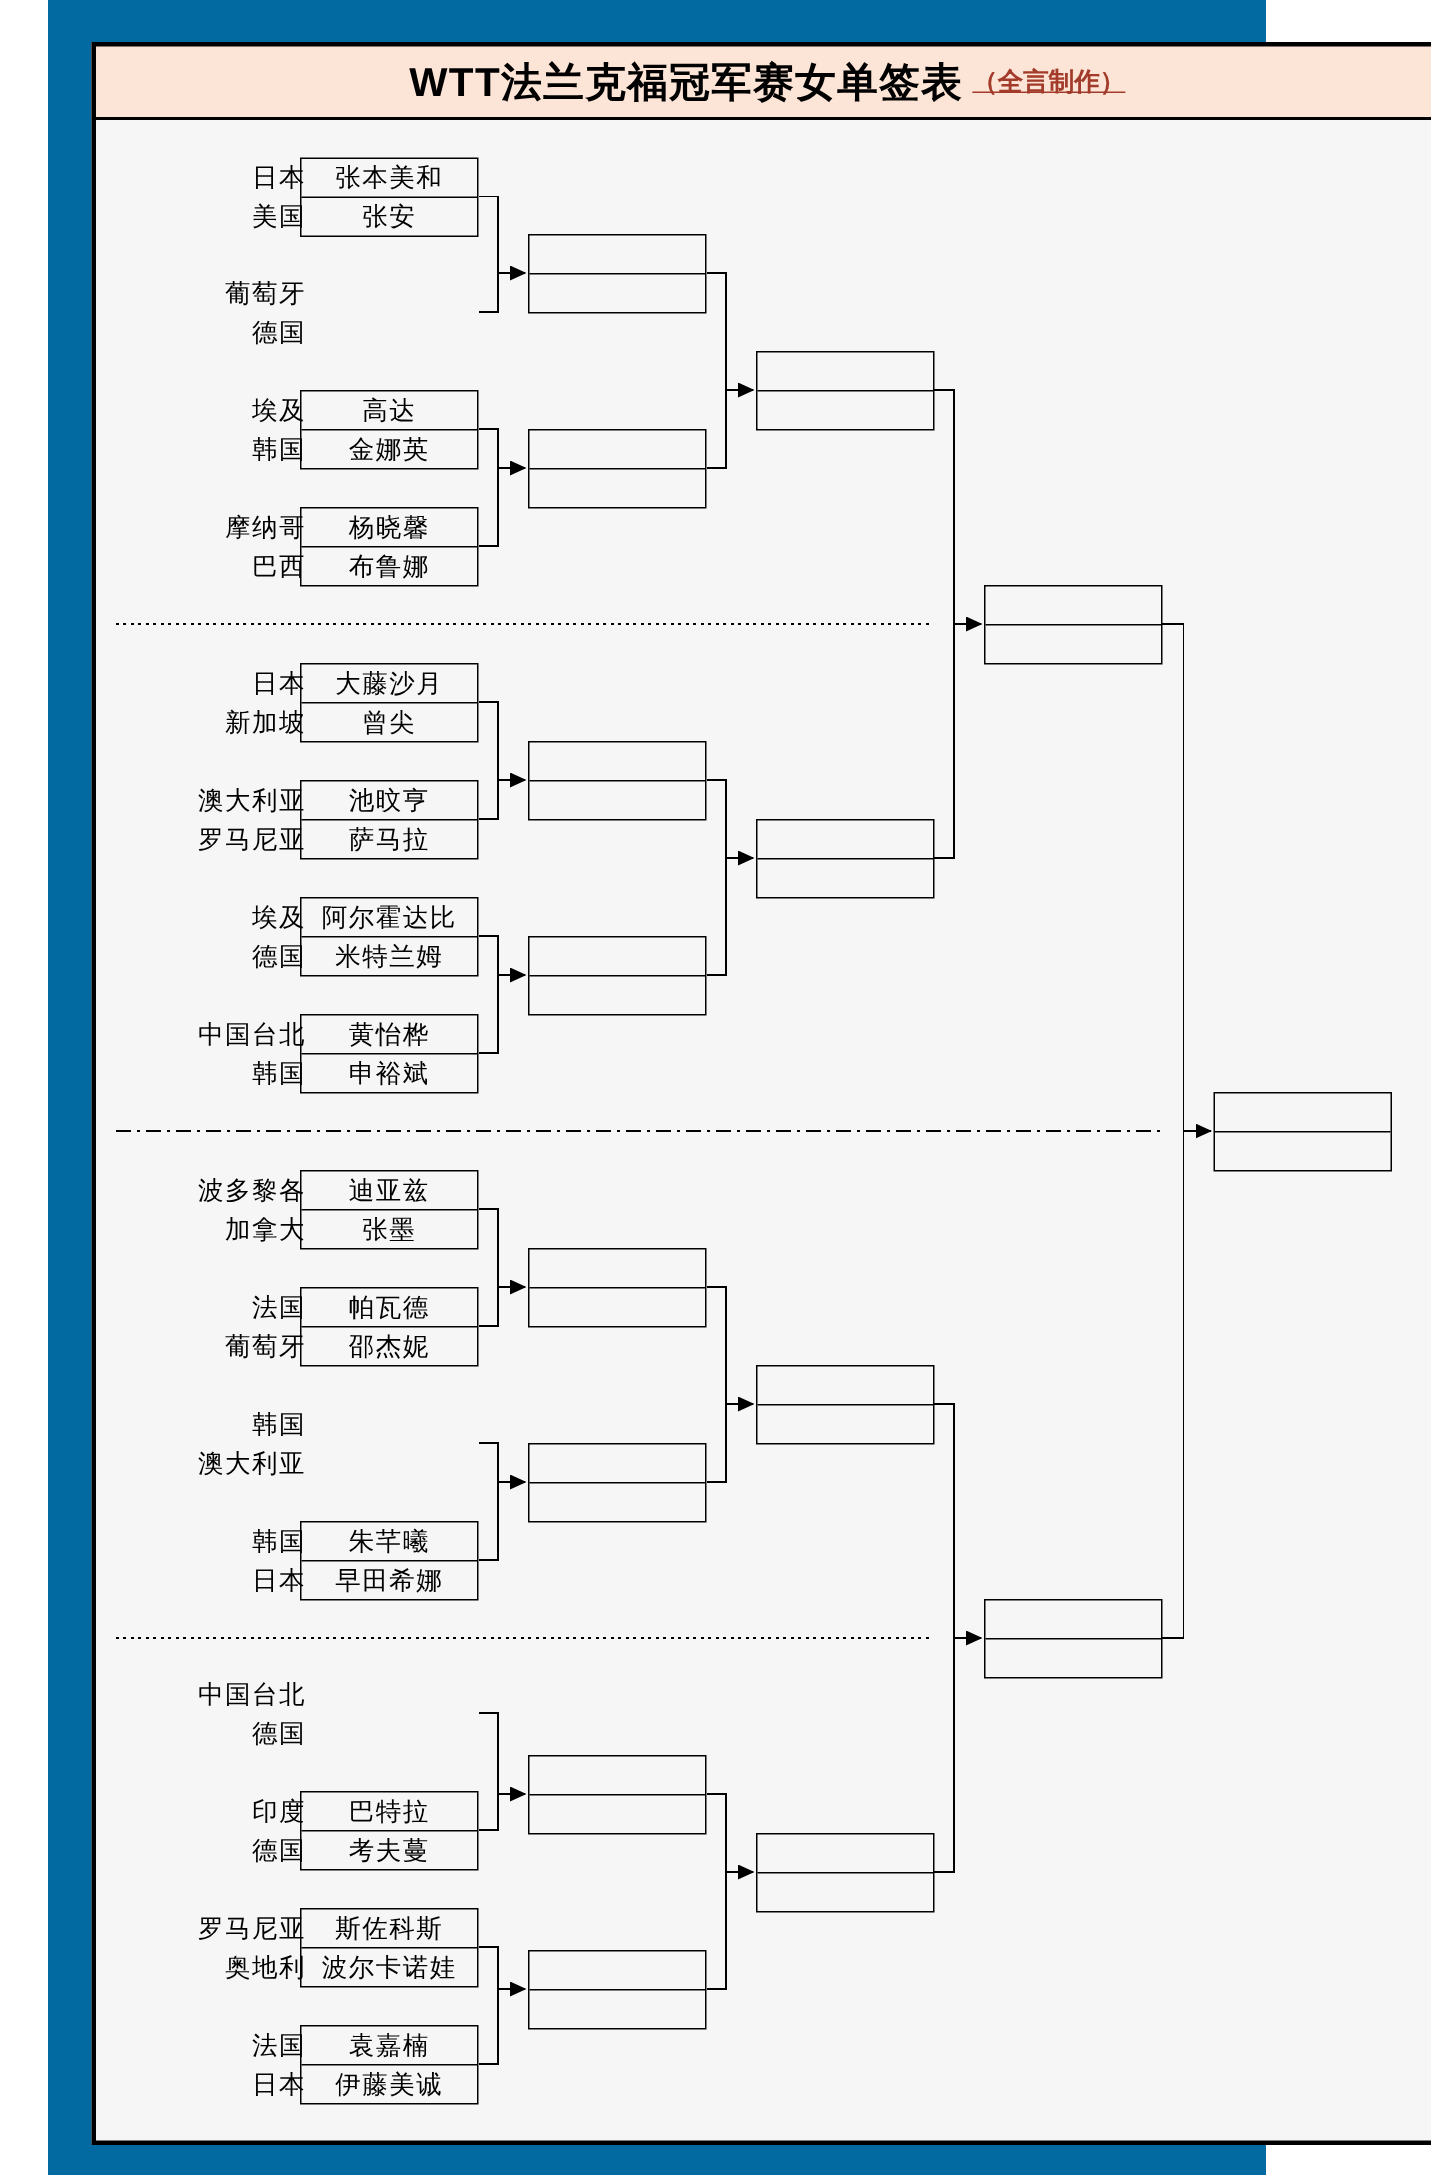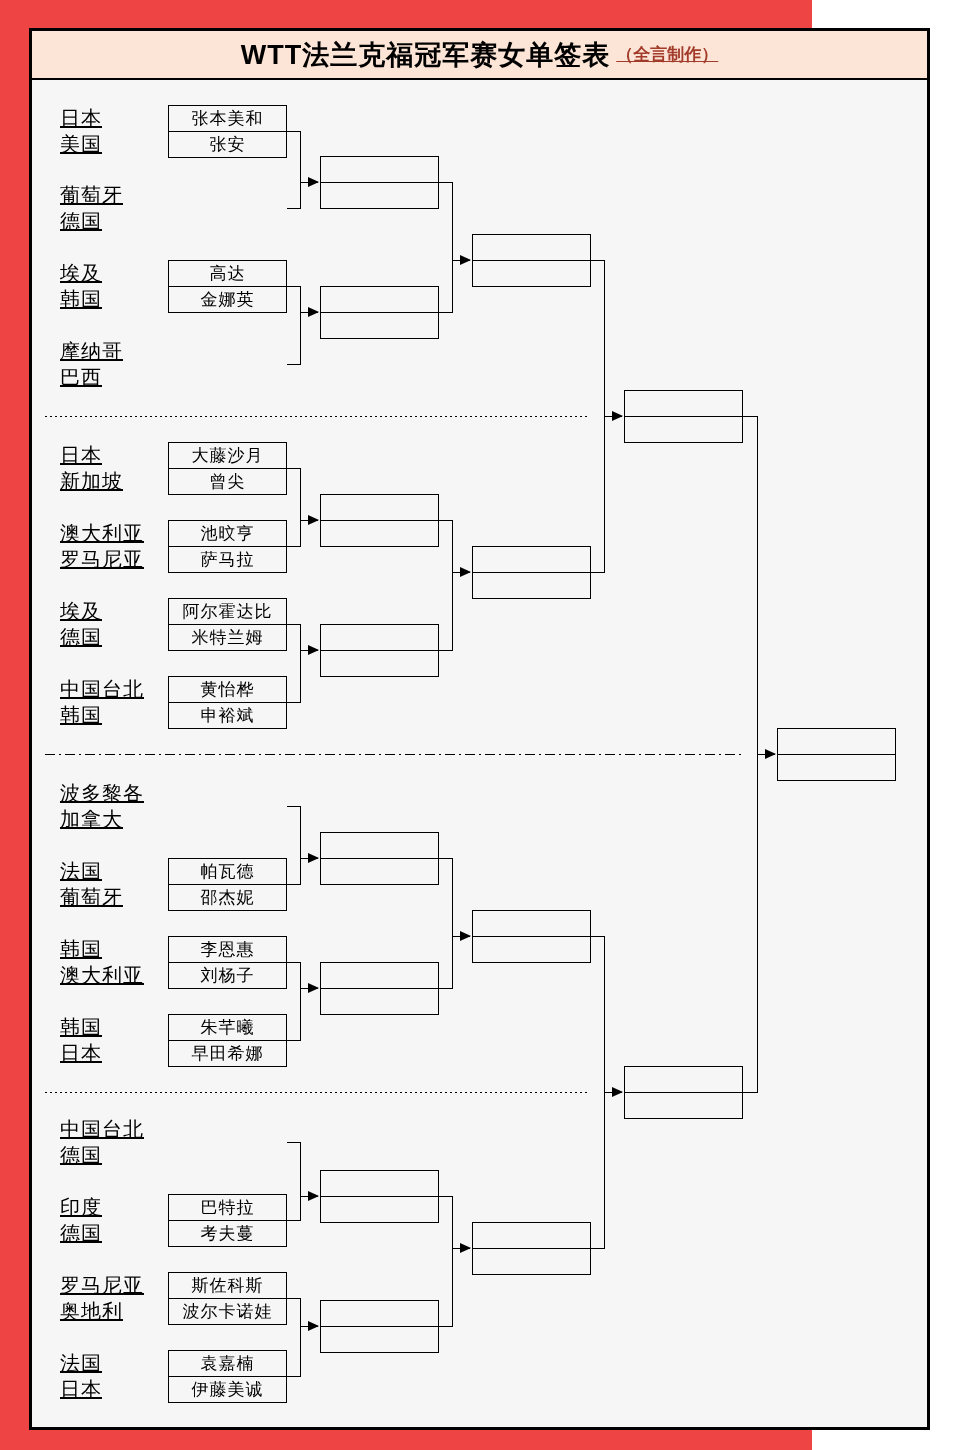--- a/index.html
+++ b/index.html
@@ -1,32 +1,32 @@
 <!DOCTYPE html>
 <html><head>
 <meta charset="utf-8">
 <style>
   html,body{margin:0;padding:0;background:#ffffff;}
-  .page{position:relative;width:812px;height:1450px;background:#ef4444;
-        font-family:"Liberation Sans","DejaVu Sans",sans-serif;color:#000;}
+  .page{position:relative;width:812px;height:1450px;background:#0369a1;
+        font-family:"Liberation Sans","DejaVu Sans",sans-serif;color:#000;margin-left:32px;}
   .frame{position:absolute;left:29px;top:28px;width:901px;height:1402px;
          border:3px solid #000;box-sizing:border-box;background:#f6f6f6;}
   .titlebar{position:absolute;left:29px;top:28px;width:901px;height:52px;
             border:3px solid #000;border-bottom:2px solid #000;box-sizing:border-box;
             display:flex;align-items:center;justify-content:center;gap:6px;}
   .title-main{font-size:27px;font-weight:bold;letter-spacing:1px;}
   .title-credit{font-size:17px;font-weight:bold;text-decoration:underline;}
   .lines{position:absolute;left:0;top:0;width:954px;height:1450px;}
   .pair{position:absolute;width:119px;height:53px;border:1px solid #000;
         box-sizing:border-box;display:flex;flex-direction:column;}
   .cell{flex:1;display:flex;align-items:center;justify-content:center;
         font-size:17px;letter-spacing:1px;white-space:nowrap;}
   .cell + .cell{border-top:1px solid #000;}
   .country{position:absolute;left:60px;width:112px;height:27px;line-height:27px;
-           text-align:left;font-size:20px;letter-spacing:1px;white-space:nowrap;text-decoration:underline;}
+           text-align:right;font-size:17px;letter-spacing:1px;white-space:nowrap;}
 </style>
 </head>
 <body>
 
 <div class="page">
 
   <div class="frame"></div>
 
   <svg class="lines" width="954" height="1450" viewBox="0 0 954 1450" shape-rendering="crispEdges">
     <defs>
@@ -119,44 +119,48 @@
   <div class="country" style="top:1376px">日本</div>
 
   <div class="pair" style="left:168px;top:105px">
     <div class="cell">张本美和</div>
     <div class="cell">张安</div>
   </div>
   <div class="pair" style="left:168px;top:260px">
     <div class="cell">高达</div>
     <div class="cell">金娜英</div>
   </div>
+  <div class="pair" style="left:168px;top:338px">
+    <div class="cell">杨晓馨</div>
+    <div class="cell">布鲁娜</div>
+  </div>
   <div class="pair" style="left:168px;top:442px">
     <div class="cell">大藤沙月</div>
     <div class="cell">曾尖</div>
   </div>
   <div class="pair" style="left:168px;top:520px">
     <div class="cell">池旼亨</div>
     <div class="cell">萨马拉</div>
   </div>
   <div class="pair" style="left:168px;top:676px">
     <div class="cell">黄怡桦</div>
     <div class="cell">申裕斌</div>
   </div>
   <div class="pair" style="left:168px;top:598px">
     <div class="cell">阿尔霍达比</div>
     <div class="cell">米特兰姆</div>
   </div>
+  <div class="pair" style="left:168px;top:780px">
+    <div class="cell">迪亚兹</div>
+    <div class="cell">张墨</div>
+  </div>
   <div class="pair" style="left:168px;top:858px">
     <div class="cell">帕瓦德</div>
     <div class="cell">邵杰妮</div>
   </div>
-  <div class="pair" style="left:168px;top:936px">
-    <div class="cell">李恩惠</div>
-    <div class="cell">刘杨子</div>
-  </div>
   <div class="pair" style="left:168px;top:1014px">
     <div class="cell">朱芊曦</div>
     <div class="cell">早田希娜</div>
   </div>
   <div class="pair" style="left:168px;top:1194px">
     <div class="cell">巴特拉</div>
     <div class="cell">考夫蔓</div>
   </div>
   <div class="pair" style="left:168px;top:1272px">
     <div class="cell">斯佐科斯</div>

